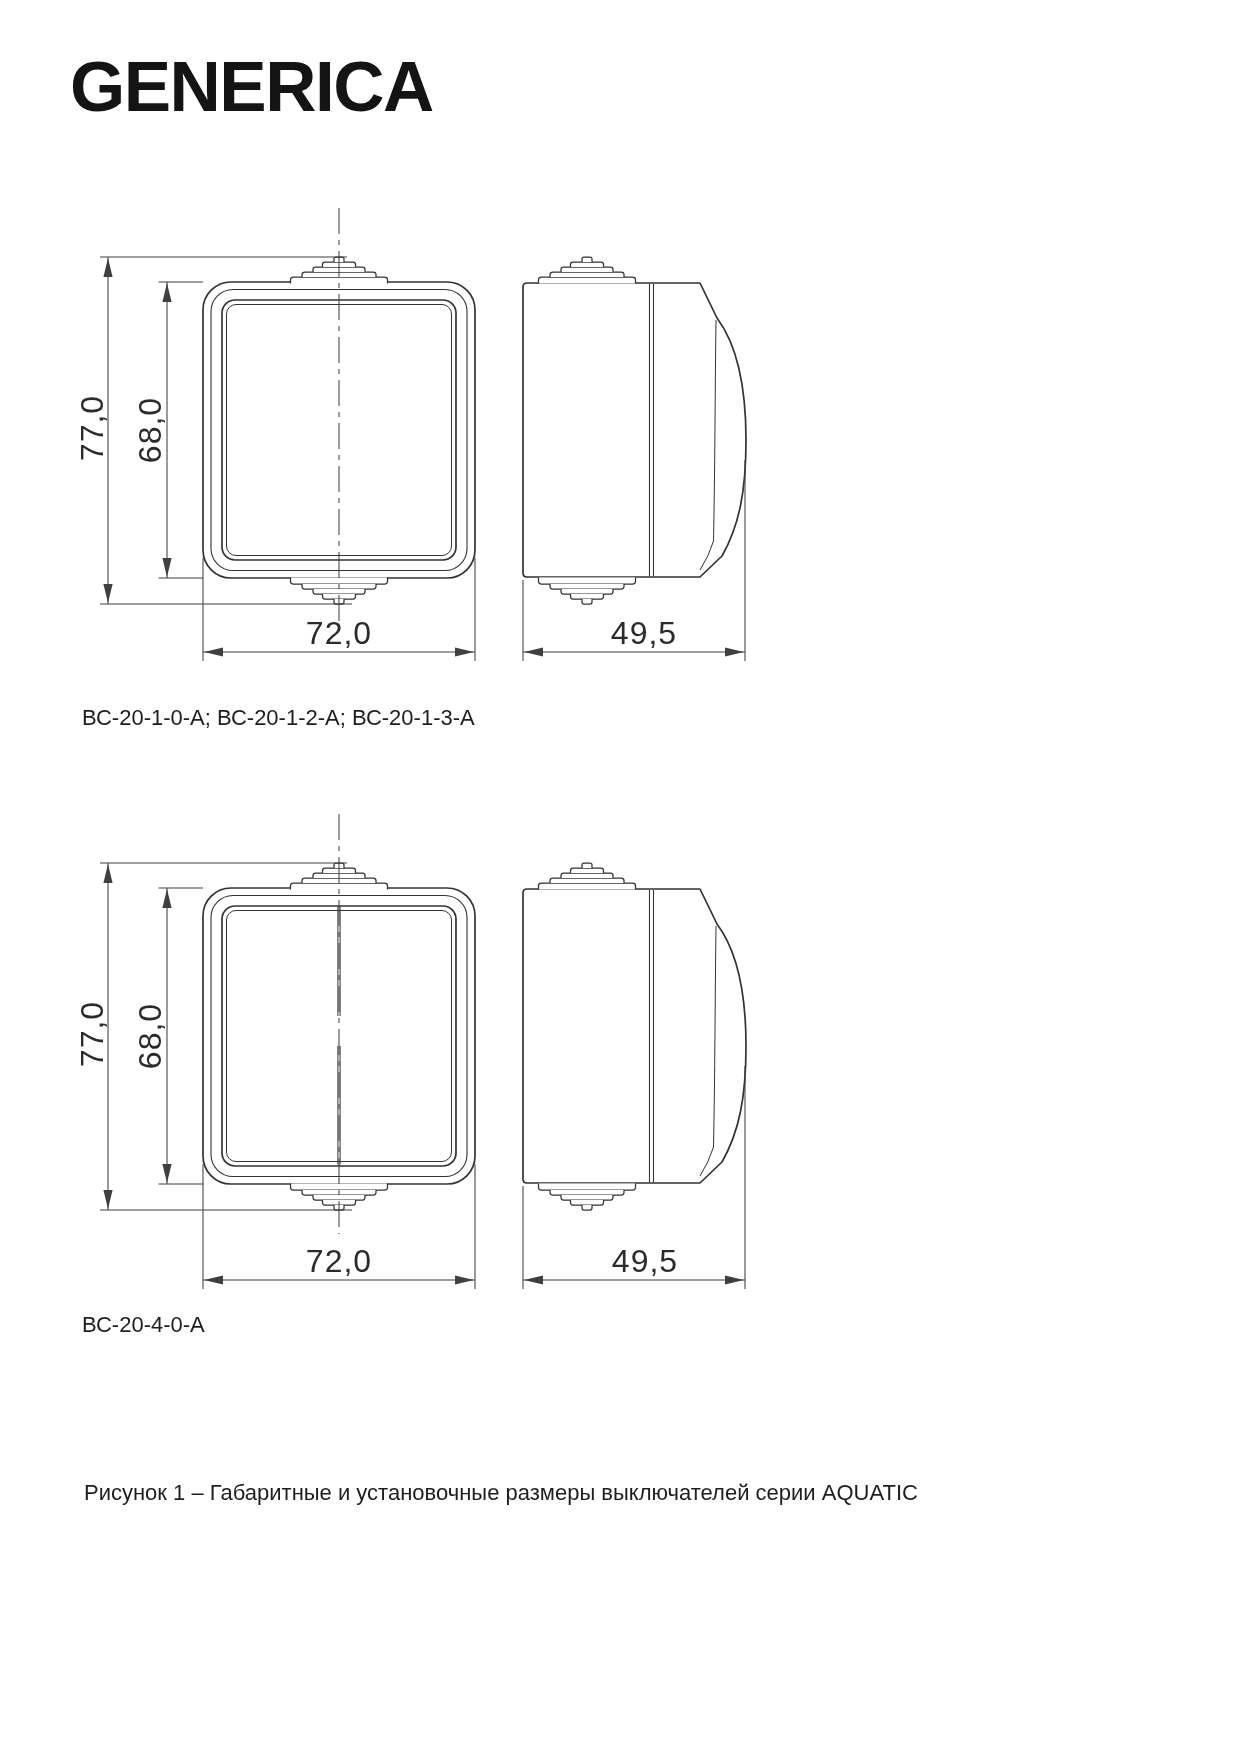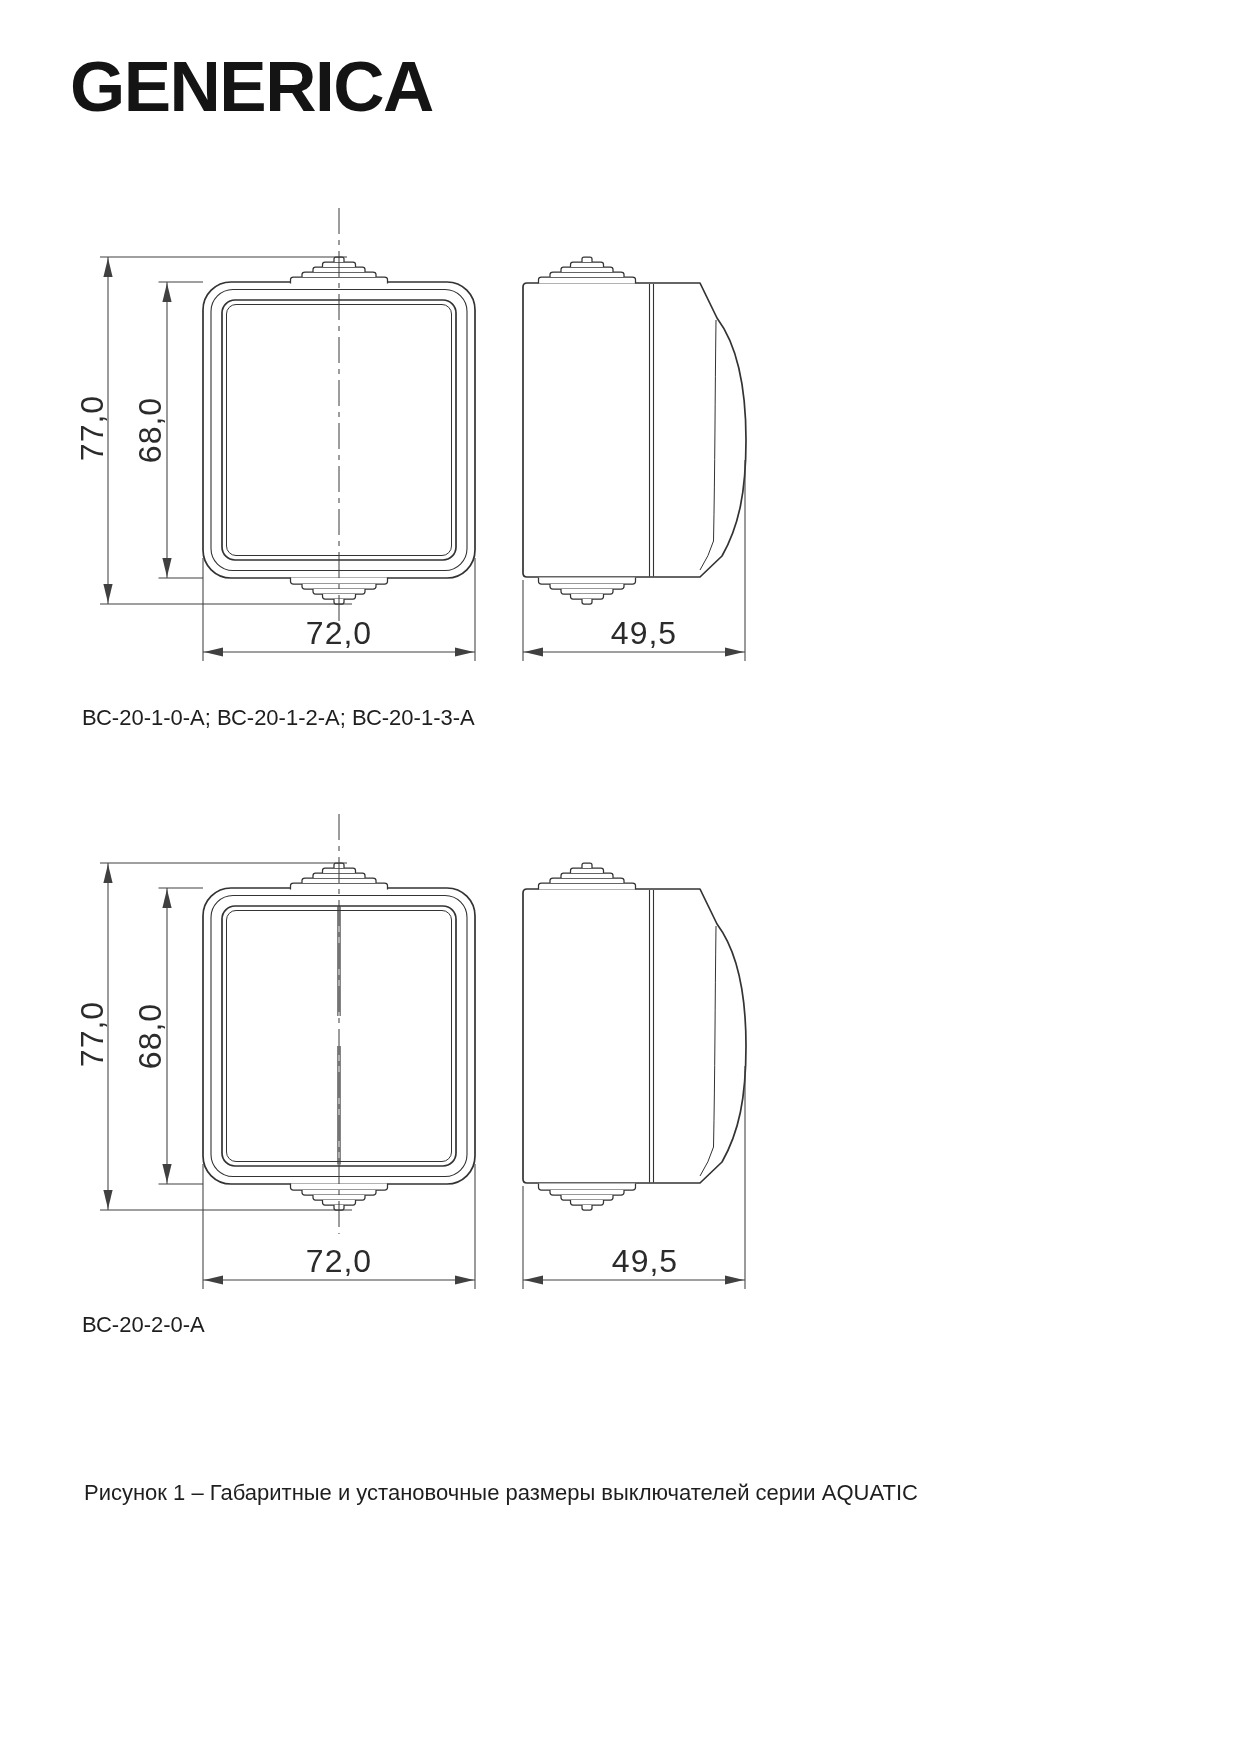--- a/index.html
+++ b/index.html
@@ -137,15 +137,15 @@
 <div class="dim-label vert" style="left:92px; top:428px;">77,0</div>
 <div class="dim-label vert" style="left:150px; top:430px;">68,0</div>
 <div class="dim-label" style="left:339px; top:633px;">72,0</div>
 <div class="dim-label" style="left:644px; top:633px;">49,5</div>
 <div class="model-label" style="left:82px; top:695px;margin-top:10px;">ВС-20-1-0-А; ВС-20-1-2-А; ВС-20-1-3-А</div>
 
 <div class="dim-label vert" style="left:92px; top:1034px;">77,0</div>
 <div class="dim-label vert" style="left:150px; top:1036px;">68,0</div>
 <div class="dim-label" style="left:339px; top:1261px;">72,0</div>
 <div class="dim-label" style="left:645px; top:1261px;">49,5</div>
-<div class="model-label" style="left:82px; top:1312px;">ВС-20-2-0-А</div>
+<div class="model-label" style="left:82px; top:1312px;">ВС-20-4-0-А</div>
 
 <div class="caption">Рисунок 1 – Габаритные и установочные размеры выключателей серии AQUATIC</div>
 
 </body></html>

